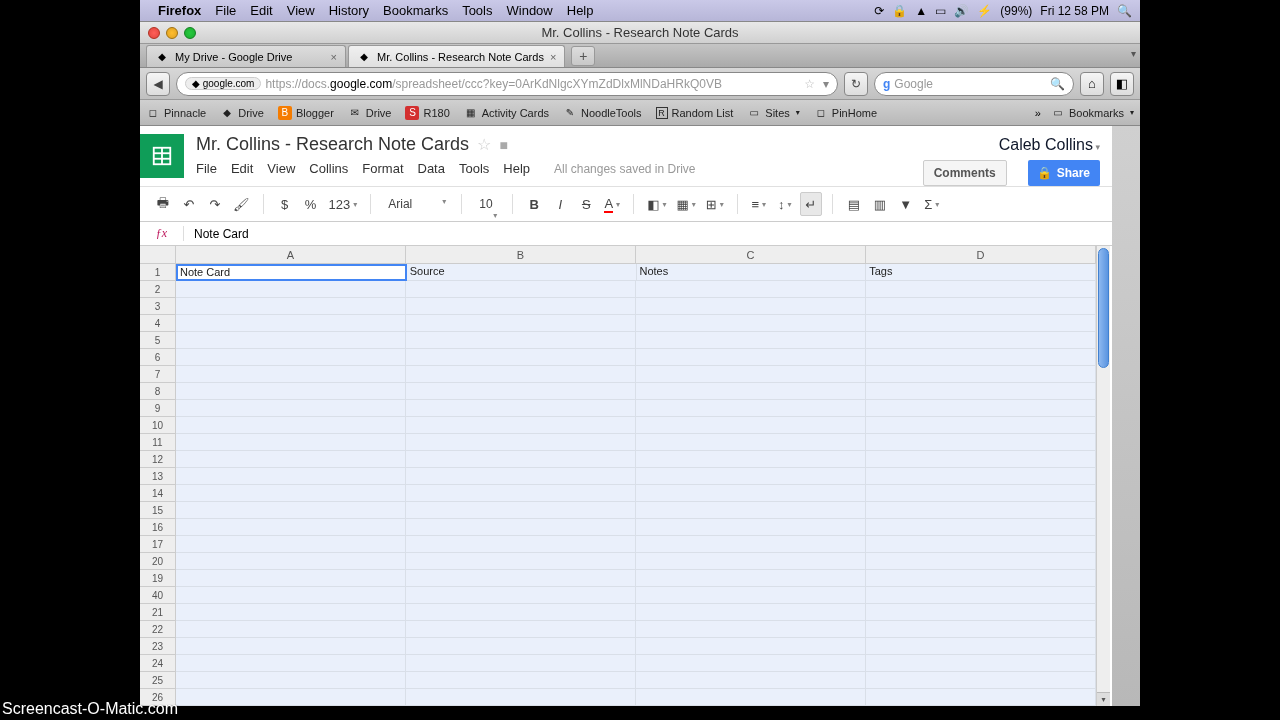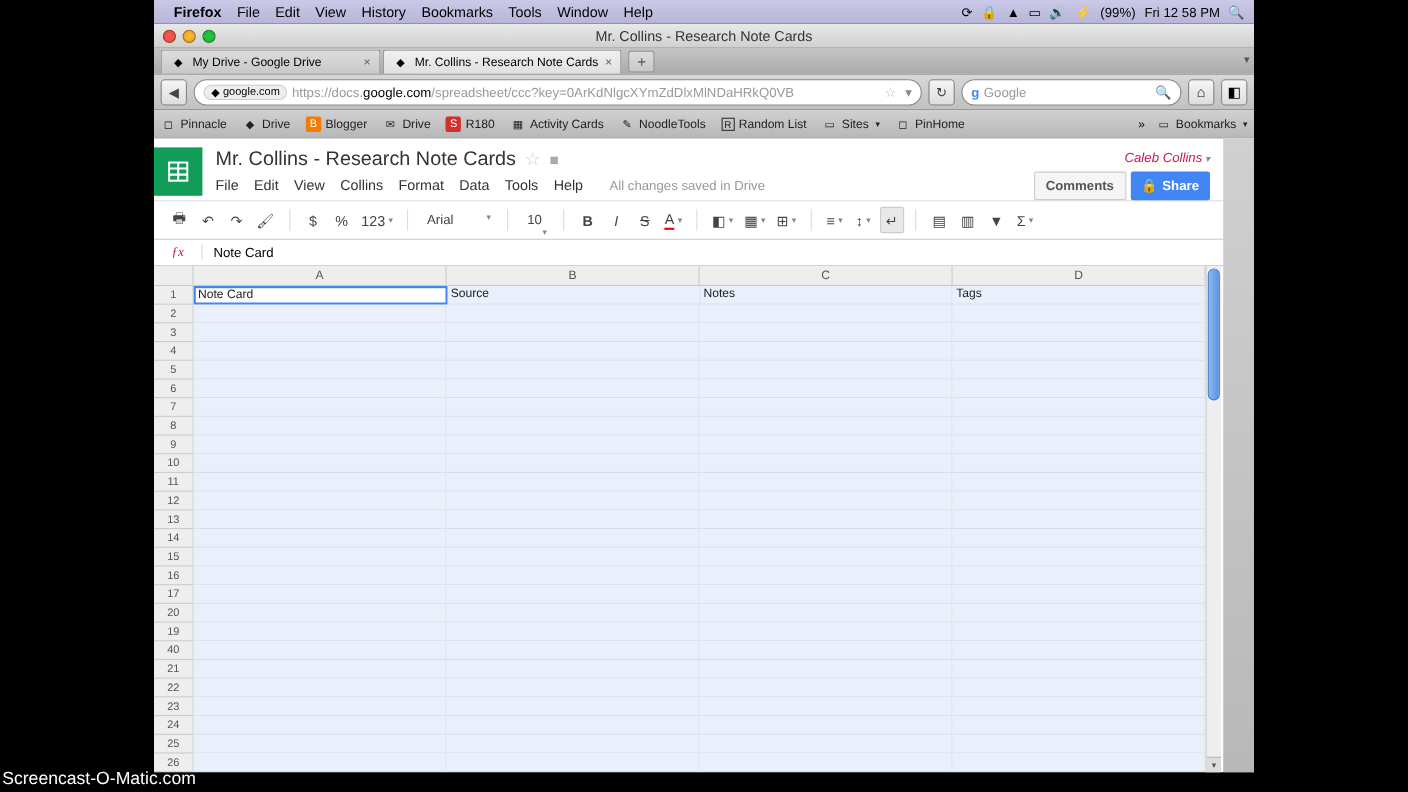--- a/index.html
+++ b/index.html
@@ -53,23 +53,23 @@
 .sheets-logo { width: 44px; height: 44px; background: #0f9d58; display: flex; align-items: center; justify-content: center; margin-right: 12px;}
 .sheets-logo svg { fill: #fff; }
 .doc-info { flex: 1; }
 .doc-title-row { display: flex; align-items: center; gap: 8px; }
 .doc-title { font-size: 18px; color: #333; }
 .star-icon { color: #ccc; font-size: 16px; }
 .folder-icon { color: #aaa; font-size: 14px; }
 .sheets-menu { display: flex; gap: 14px; font-size: 13px; color: #333; margin-top: 6px; align-items: center;}
 .sheets-menu .saved { color: #999; font-size: 12px; margin-left: 10px;}
 .header-right { display: flex; flex-direction: column; align-items: flex-end; gap: 6px; padding-top: 2px;}
-.user-name { font-size: 12px; color: #be185d; font-style: italic; }
+.user-name { font-size: 16px; color: #0f172a; }
 .user-name::after { content: " ▾"; font-size: 9px; color: #888;}
-.header-buttons { display: flex; gap: 4px; margin-left: 28px; }
+.header-buttons { display: flex; gap: 21px; margin-left: 28px; }
 .btn-comments { background: #f5f5f5; border: 1px solid #ccc; padding: 5px 10px; font-size: 12px; border-radius: 2px; font-weight: bold; color: #555;}
 .btn-share { background: #4285f4; color: #fff; border: none; padding: 5px 10px; font-size: 12px; border-radius: 2px; font-weight: bold; display: flex; align-items: center; gap: 4px;}
 
 
 .sheets-toolbar { height: 36px; border-top: 1px solid #e0e0e0; border-bottom: 1px solid #ccc; display: flex; align-items: center; padding: 0 12px; gap: 4px; font-size: 12px; color: #444;}
 .tb-sep { width: 1px; height: 20px; background: #ddd; margin: 0 6px;}
 .tb-btn { min-width: 22px; height: 24px; display: flex; align-items: center; justify-content: center; font-size: 13px; padding: 0 3px; cursor: default;}
 .tb-btn.dd::after { content: "▾"; font-size: 8px; margin-left: 3px; color: #888;}
 .font-select { border: 1px solid transparent; padding: 2px 18px 2px 6px; font-size: 12px; position: relative;}
 .font-select::after { content: "▾"; position: absolute; right: 4px; font-size: 8px; color: #888;}

